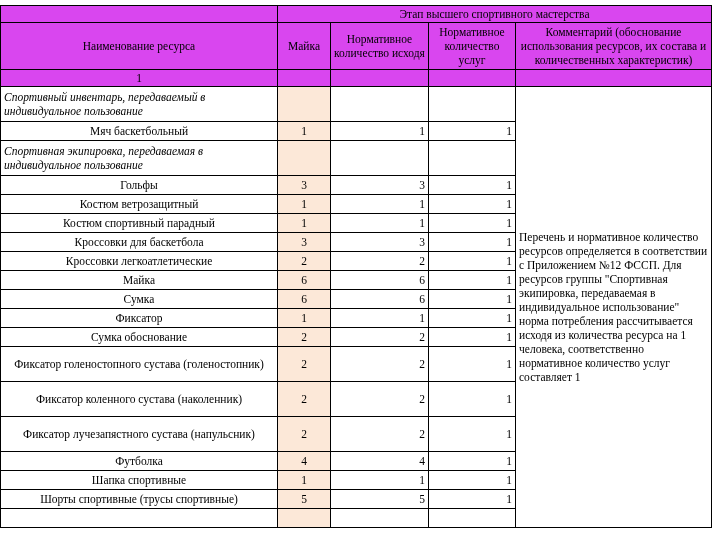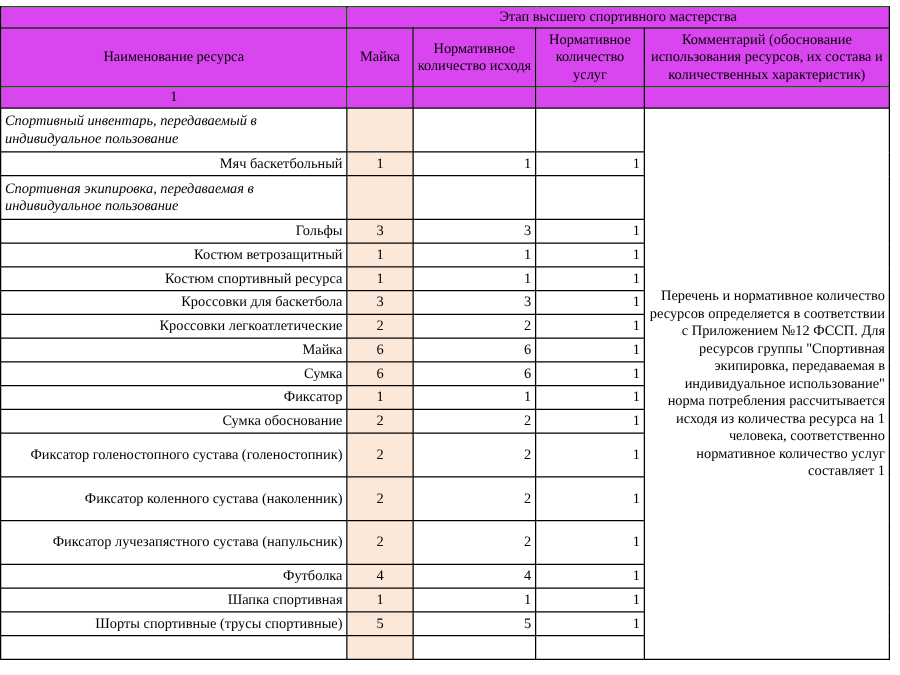--- a/index.html
+++ b/index.html
@@ -51,40 +51,40 @@
     font-size: 11px;
     line-height: 1.18;
     padding: 2px 4px;
   }
   .hdr-stage { height: 16px; }
   .hdr-main  { height: 47px; }
   .hdr-num   { height: 17px; text-align: center; background: #dfdccb; }
 
   
   .c-res {
-    text-align: right;
+    text-align: center;
     font-size: 11.5px;
   }
   .grp {
     font-style: italic;
     font-weight: normal;
     text-align: left;
     line-height: 1.35;
     margin-top: 24px;
   }
   .norm {
     background: #fce8d8;
     text-align: center;
   }
   .num {
     text-align: right;
     padding-right: 4px;
   }
   .cmt {
-    text-align: right;
+    text-align: left;
     vertical-align: middle;
     font-size: 11.5px;
     line-height: 1.28;
     padding: 2px 6px;
   }
   .r-1 { height: 19px; }
   .r-2 { height: 35px; }
 </style>
 </head>
 <body>
@@ -146,21 +146,21 @@
         <td class="num">3</td>
         <td class="num">1</td>
       </tr>
       <tr class="r-1">
         <td class="c-res">Костюм ветрозащитный</td>
         <td class="norm">1</td>
         <td class="num">1</td>
         <td class="num">1</td>
       </tr>
       <tr class="r-1">
-        <td class="c-res">Костюм спортивный ресурса</td>
+        <td class="c-res">Костюм спортивный парадный</td>
         <td class="norm">1</td>
         <td class="num">1</td>
         <td class="num">1</td>
       </tr>
       <tr class="r-1">
         <td class="c-res">Кроссовки для баскетбола</td>
         <td class="norm">3</td>
         <td class="num">3</td>
         <td class="num">1</td>
       </tr>
@@ -214,21 +214,21 @@
         <td class="num">1</td>
       </tr>
 
       <tr class="r-1">
         <td class="c-res">Футболка</td>
         <td class="norm">4</td>
         <td class="num">4</td>
         <td class="num">1</td>
       </tr>
       <tr class="r-1">
-        <td class="c-res">Шапка спортивная</td>
+        <td class="c-res">Шапка спортивные</td>
         <td class="norm">1</td>
         <td class="num">1</td>
         <td class="num">1</td>
       </tr>
       <tr class="r-1">
         <td class="c-res">Шорты спортивные (трусы спортивные)</td>
         <td class="norm">5</td>
         <td class="num">5</td>
         <td class="num">1</td>
       </tr>

